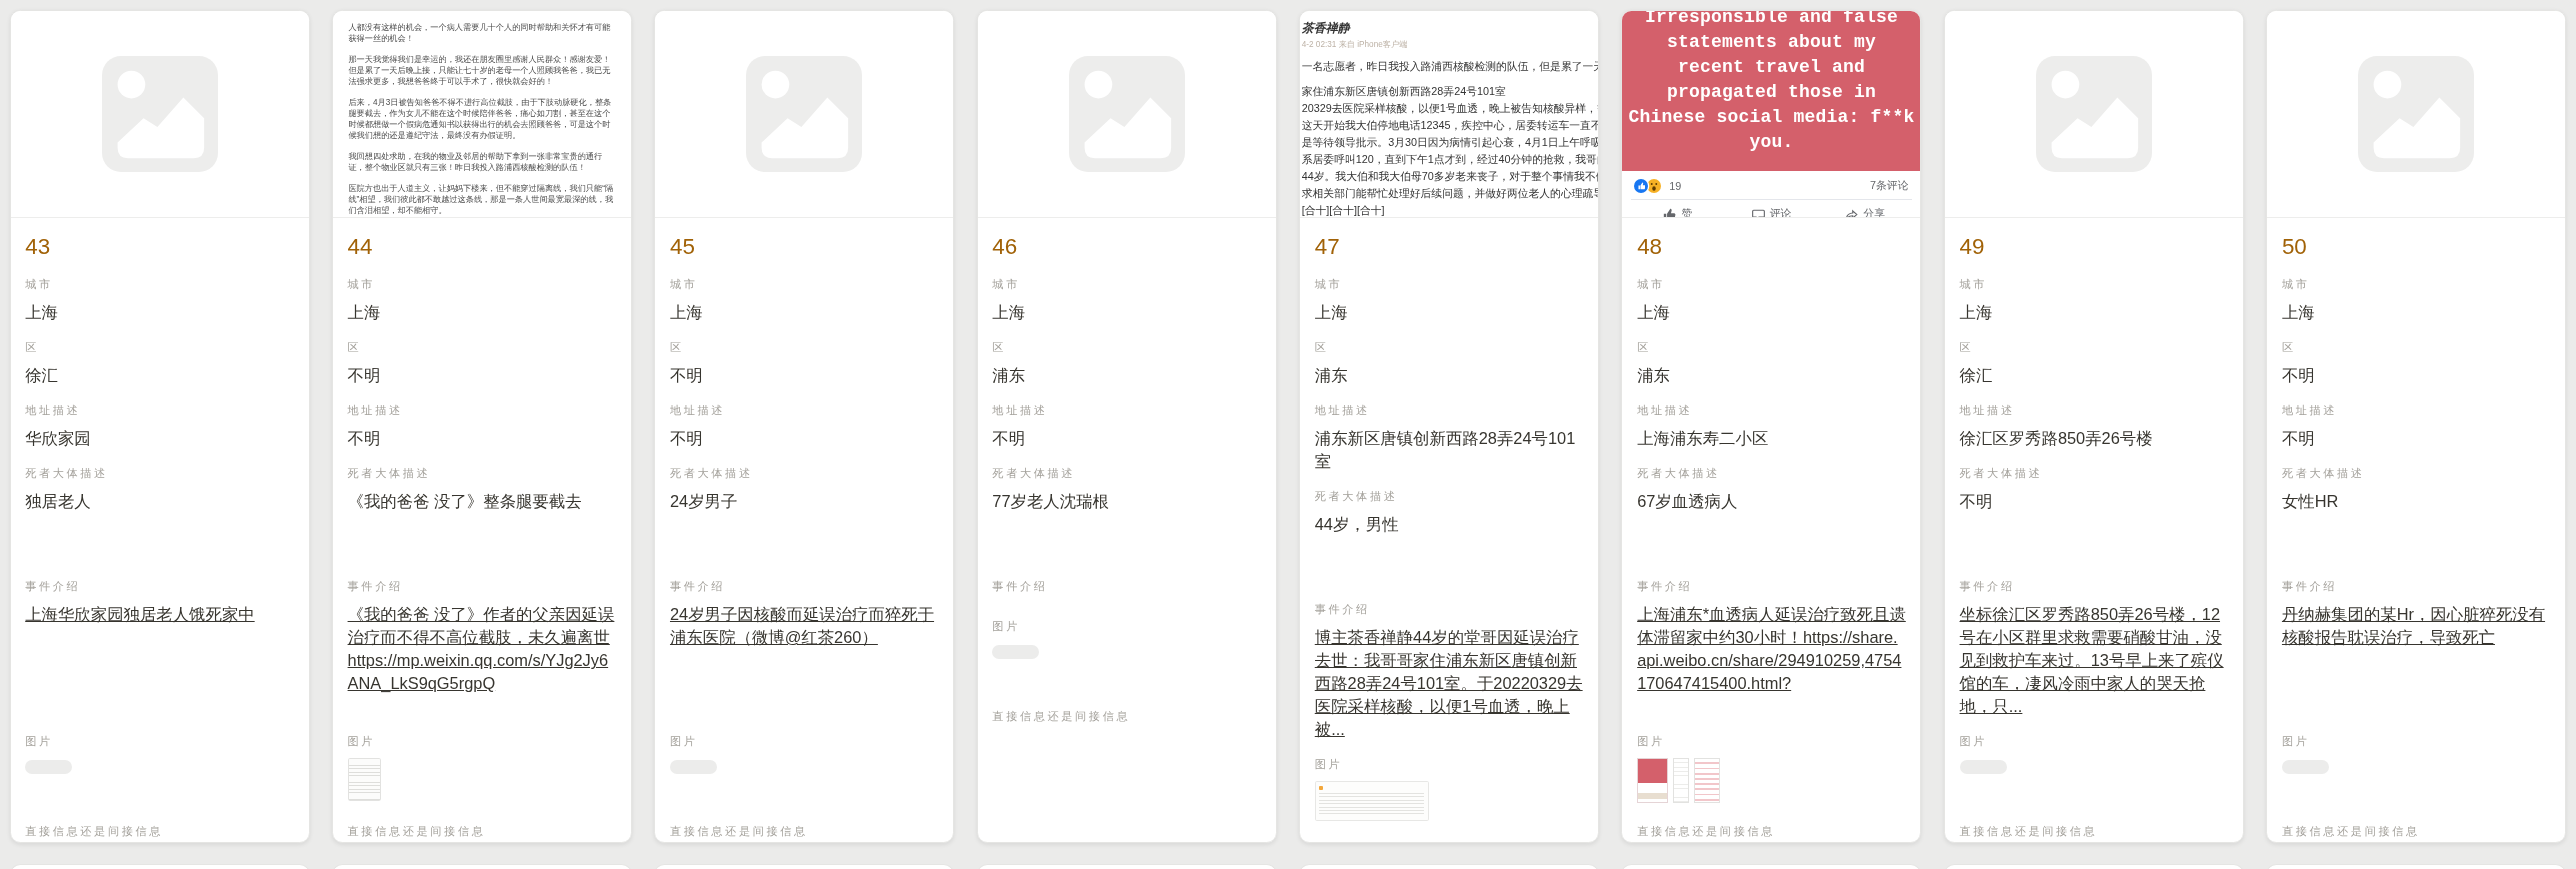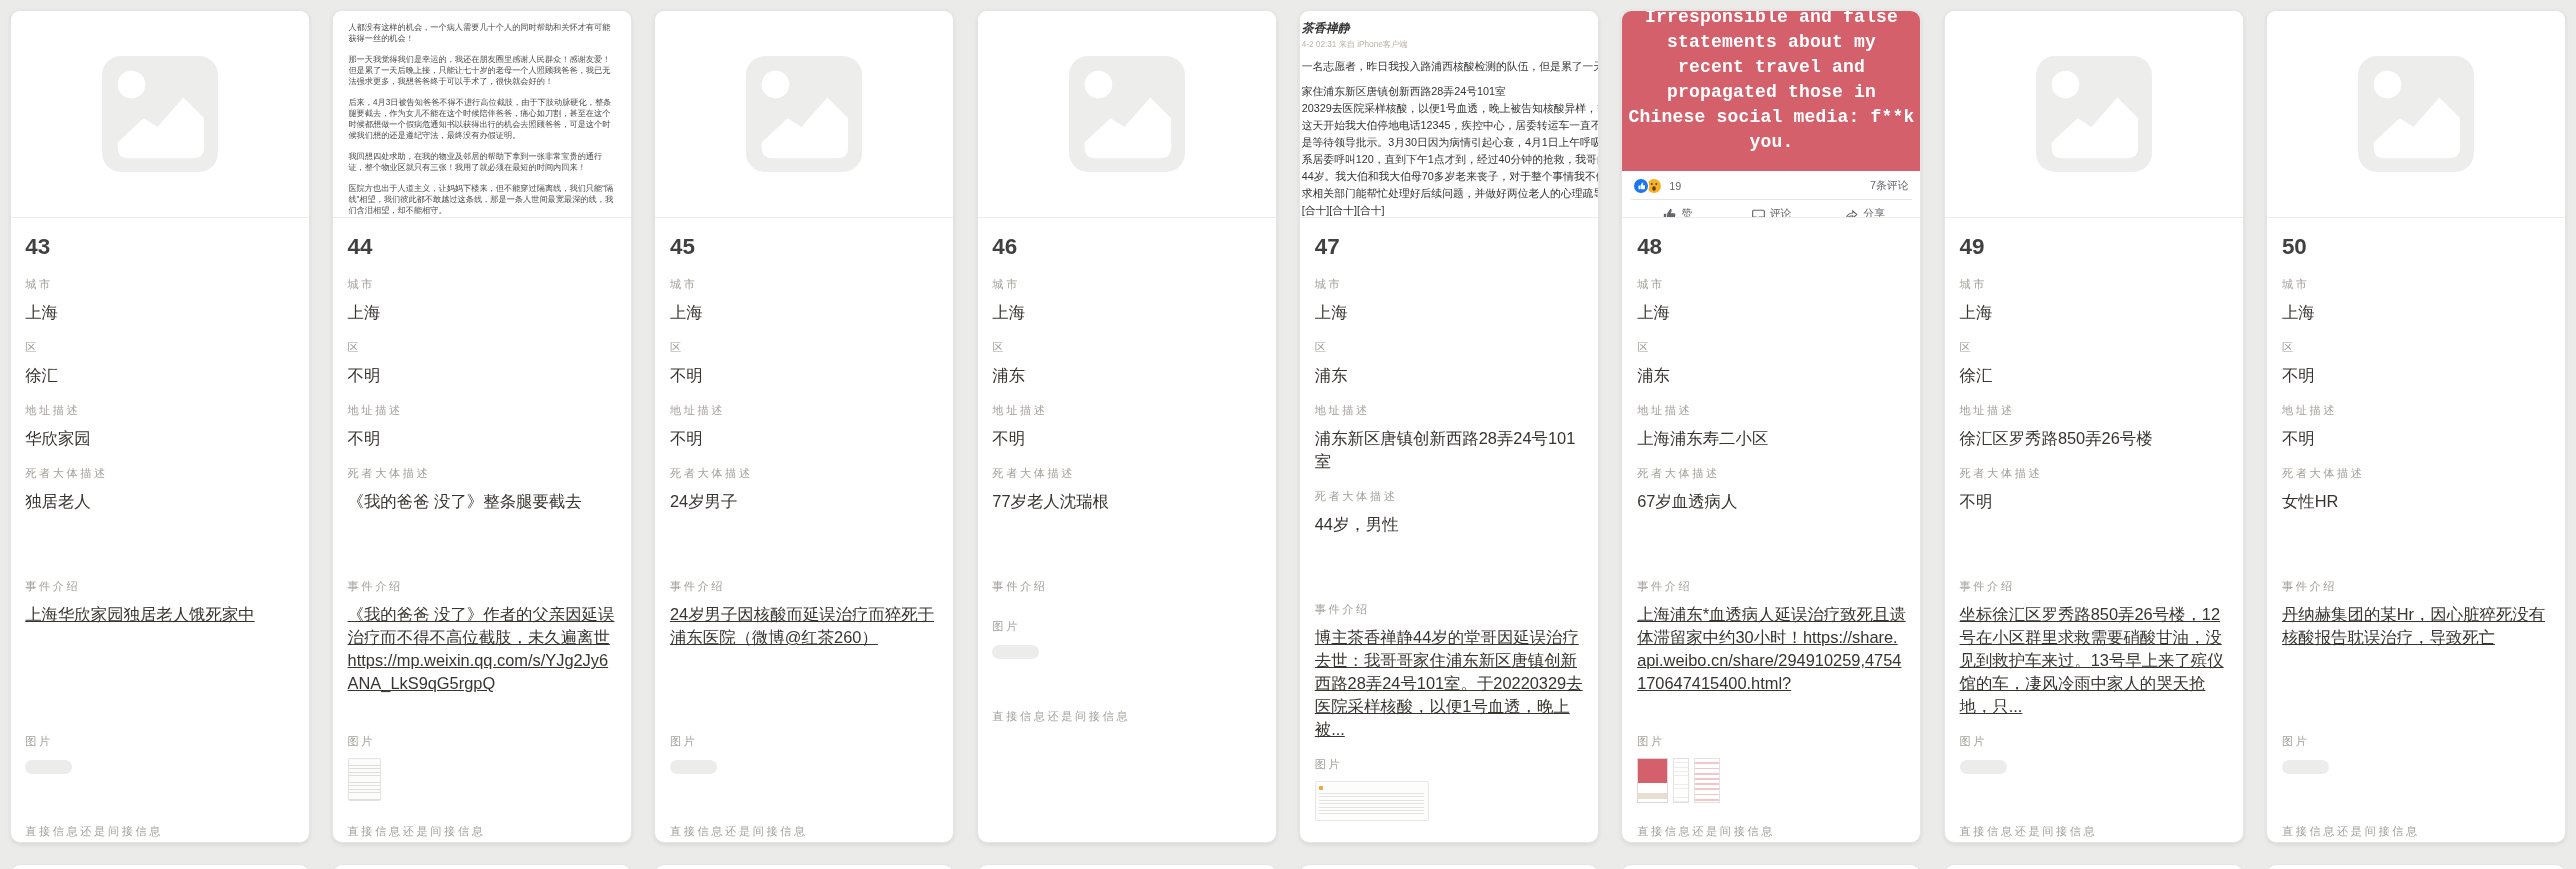--- a/index.html
+++ b/index.html
@@ -31,21 +31,21 @@
   .fb-text{margin-top:-6px;text-align:center;color:#fff;font-weight:bold;font-size:18px;line-height:25px;letter-spacing:0.2px;}
   .fb-meta{display:flex;justify-content:space-between;padding:7.8px 12px 6px;color:#65676b;font-size:10.8px;background:#fff;}
   .fb-reactions{display:flex;align-items:center;gap:2.6px;}
   .rx{width:14px;height:14px;border-radius:50%;display:inline-flex;align-items:center;justify-content:center;}
   .rx.like{background:#1877f2;margin-right:-4.3px;box-shadow:0 0 0 1.3px #fff;z-index:2;}
   .fb-count{margin-left:6px;}
   .fb-actions{display:flex;border-top:0.9px solid #e4e6eb;margin:0 8.6px;padding:7px 0 12px;color:#65676b;font-size:10.8px;background:#fff;}
   .fb-action{flex:1;display:flex;align-items:center;justify-content:center;gap:5.2px;}
   
   .cbody{padding:7px 14.7px 0;flex:1;display:flex;flex-direction:column;}
-  .num{font-size:22.4px;font-weight:bold;color:#404040;margin:8.6px 0 17px;}
+  .num{font-size:22.4px;font-weight:normal;color:#a16207;margin:8.6px 0 17px;}
   .field{margin-bottom:15.5px;}
   .flabel{font-size:11.2px;color:#a4a19b;letter-spacing:2.6px;margin-bottom:9.5px;}
   .fvalue{font-size:16.4px;color:#37352f;line-height:23px;word-break:break-all;}
   .fvalue.v-deceased{min-height:73px;}
   .fvalue.v-event{min-height:115px;text-decoration:underline;}
   .thumbrow{margin:0.9px 0 3.4px;min-height:47px;display:flex;align-items:flex-start;gap:5.2px;}
   .thumb-pill{width:47px;height:14px;background:#ececeb;border-radius:7px;margin-top:1.7px;}
   .thumb-doc{width:33px;height:43px;box-sizing:border-box;border:0.9px solid #e2e2e0;border-radius:1.7px;
     background:repeating-linear-gradient(to bottom,#fcfcfb 0 2.6px,#dededb 2.6px 3.4px);}
   .thumb-wide{width:114px;height:40px;box-sizing:border-box;border:0.9px solid #e7e7e5;border-radius:1.7px;background:#fdfdfc;position:relative;}
@@ -122,21 +122,21 @@
       </div>
     </div>
   </article>
     <article class="card">
     <div class="media">
 
       <div class="media-article">
           <p>人都没有这样的机会，一个病人需要几十个人的同时帮助和关怀才有可能获得一丝的机会！</p>
           <p>那一天我觉得我们是幸运的，我还在朋友圈里感谢人民群众！感谢友爱！但是累了一天后晚上接，只能让七十岁的老母一个人照顾我爸爸，我已无法强求更多，我想爸爸终于可以手术了，很快就会好的！</p>
           <p>后来，4月3日被告知爸爸不得不进行高位截肢，由于下肢动脉硬化，整条腿要截去，作为女儿不能在这个时候陪伴爸爸，痛心如刀割，甚至在这个时候都想做一个假病危通知书以获得出行的机会去照顾爸爸，可是这个时候我们想的还是遵纪守法，最终没有办假证明。</p>
-          <p>我回想四处求助，在我的物业及邻居的帮助下拿到一张非常宝贵的通行证，整个物业区就只有三张！我用了就必须在最短的时间内回来！</p>
+          <p>我回想四处求助，在我的物业及邻居的帮助下拿到一张非常宝贵的通行证，整个物业区就只有三张！昨日我投入路浦西核酸检测的队伍！</p>
           <p>医院方也出于人道主义，让妈妈下楼来，但不能穿过隔离线，我们只能“隔线”相望，我们彼此都不敢越过这条线，那是一条人世间最宽最深的线，我们含泪相望，却不能相守。</p>
         </div>
 
     </div>
 
     <div class="cbody">
       <div class="num">44</div>
 
       <div class="field">
         <div class="flabel">城市</div>

